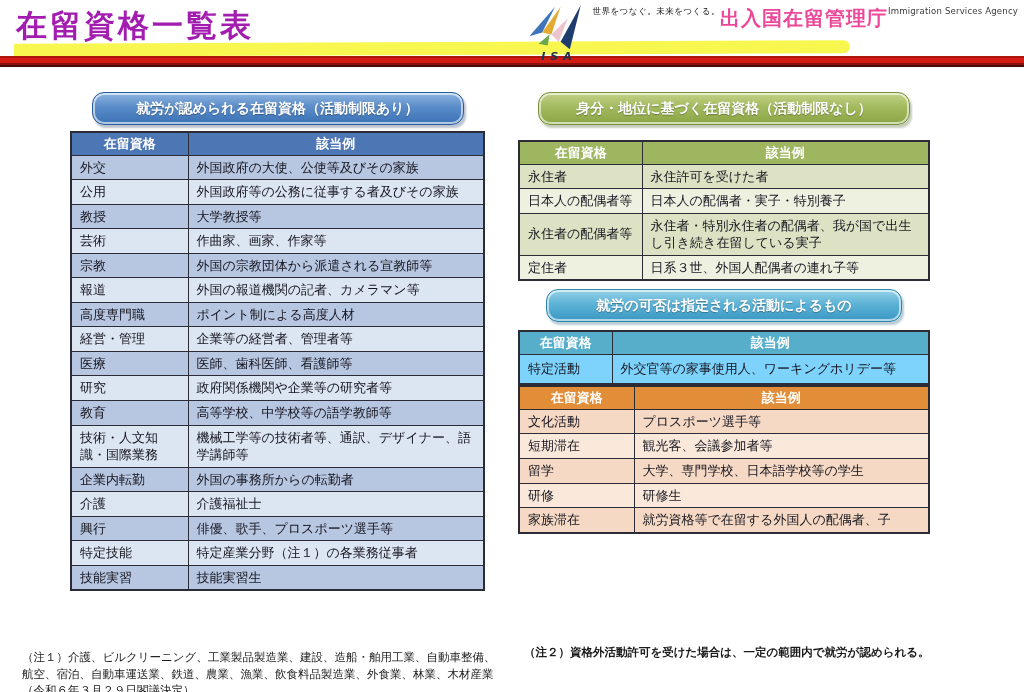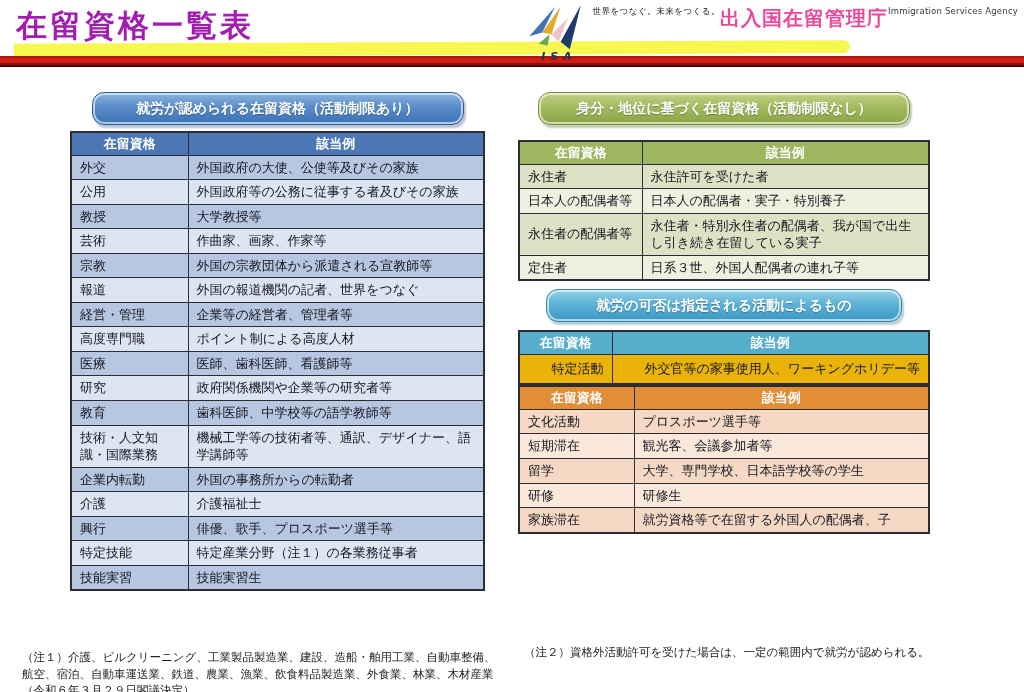--- a/index.html
+++ b/index.html
@@ -91,34 +91,34 @@
 
   .t-work  thead th { background:#4d76b5; }
   .t-work  tbody tr:nth-child(odd)  td { background:#b8c7e1; }
   .t-work  tbody tr:nth-child(even) td { background:#dce6f2; }
 
   .t-green thead th { background:#9eb660; }
   .t-green tbody tr:nth-child(odd)  td { background:#dce2c3; }
   .t-green tbody tr:nth-child(even) td { background:#eef0e0; }
 
   .t-cyan  thead th { background:#57aecb; }
-  .t-cyan  tbody td { background:#eab308; height:30px;text-align:right; }
+  .t-cyan  tbody td { background:#7dd3fc; height:30px; }
 
   .t-orange thead th { background:#e28d37; }
   .t-orange tbody tr:nth-child(odd)  td { background:#f6d9c4; }
   .t-orange tbody tr:nth-child(even) td { background:#fae9db; }
 
   
   .note1 {
     position:absolute; left:22px; top:649px; width:476px;
     font-size:11.5px; line-height:1.45; color:#1a1a1a;
   }
   .note2 {
     position:absolute; left:524px; top:644px; width:436px;
-    font-size:11.5px; line-height:1.45; color:#1a1a1a;
+    font-size:11.5px; line-height:1.45; color:#1a1a1a;font-weight:bold;
   }
 </style>
 </head>
 <body>
 
 <h1 class="page-title">在留資格一覧表</h1>
 <div class="swoosh"></div>
 <div class="redbar"></div>
 
 <div class="logo">
@@ -168,41 +168,41 @@
       <tr>
           <td>芸術</td>
           <td>作曲家、画家、作家等</td>
         </tr>
       <tr>
           <td>宗教</td>
           <td>外国の宗教団体から派遣される宣教師等</td>
         </tr>
       <tr>
           <td>報道</td>
-          <td>外国の報道機関の記者、世界をつなぐ</td>
+          <td>外国の報道機関の記者、カメラマン等</td>
+        </tr>
+      <tr>
+          <td>高度専門職</td>
+          <td>ポイント制による高度人材</td>
         </tr>
       <tr>
           <td>経営・管理</td>
           <td>企業等の経営者、管理者等</td>
         </tr>
       <tr>
-          <td>高度専門職</td>
-          <td>ポイント制による高度人材</td>
-        </tr>
-      <tr>
           <td>医療</td>
           <td>医師、歯科医師、看護師等</td>
         </tr>
       <tr>
           <td>研究</td>
           <td>政府関係機関や企業等の研究者等</td>
         </tr>
       <tr>
           <td>教育</td>
-          <td>歯科医師、中学校等の語学教師等</td>
+          <td>高等学校、中学校等の語学教師等</td>
         </tr>
       <tr>
           <td>技術・人文知識・国際業務</td>
           <td>機械工学等の技術者等、通訳、デザイナー、語学講師等</td>
         </tr>
       <tr>
           <td>企業内転勤</td>
           <td>外国の事務所からの転勤者</td>
         </tr>
       <tr>

